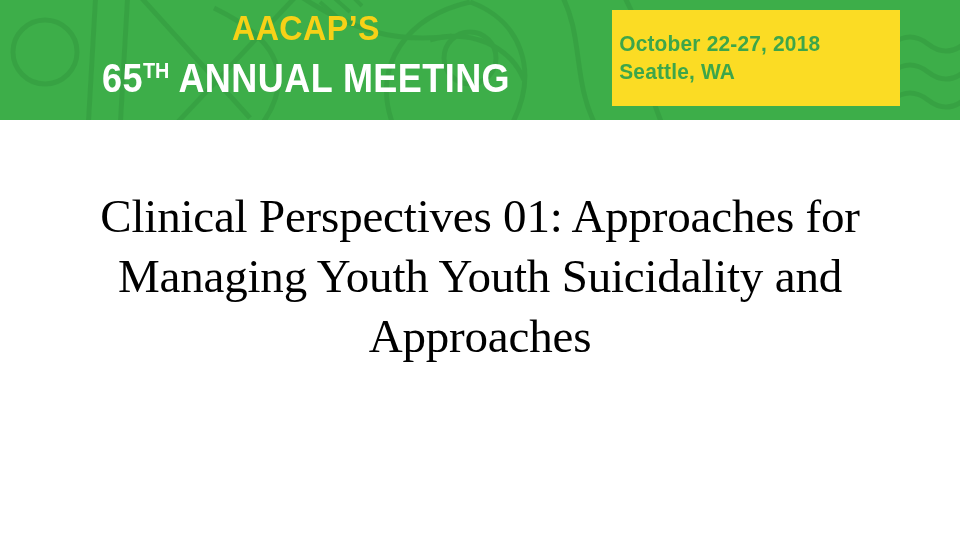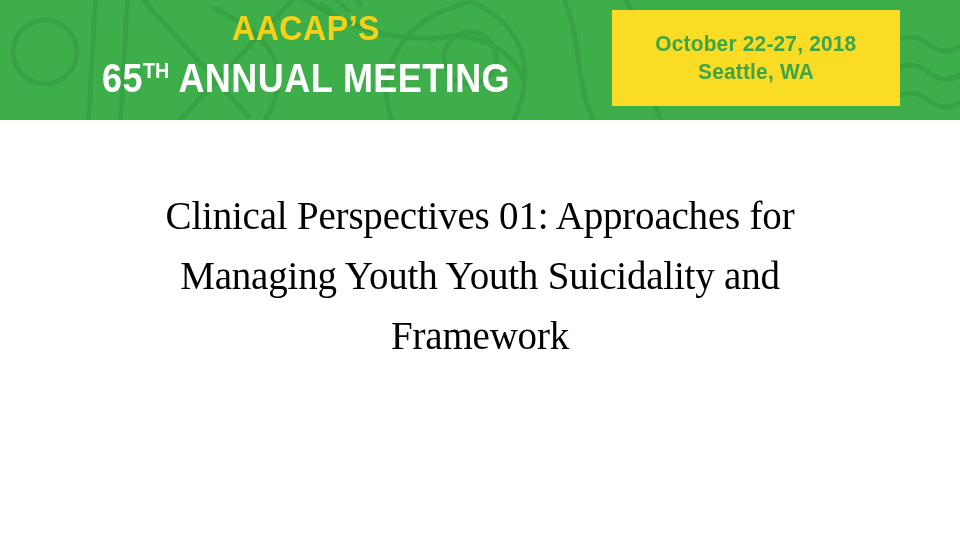--- a/index.html
+++ b/index.html
@@ -89,21 +89,20 @@
   
   #date-box {
     position: absolute;
     left: 596px;
     top: 10px;
     width: 288px;
     height: 96px;
     background: #FBDC24;
     display: flex;
     flex-direction: column;
-    align-items: center;
     justify-content: center;
     font-family: "Liberation Sans Narrow", "Liberation Sans", "DejaVu Sans", sans-serif;
   }
 
   #date-line,
   #city-line {
     display: block;
     color: #3DA64A;
     font-size: 22px;
     font-weight: bold;
@@ -119,21 +118,21 @@
     left: 24px;
     top: 186px;
     width: 912px;
     text-align: center;
     color: #000000;
   }
 
   .title-line {
     display: block;
     font-family: "Liberation Serif", "DejaVu Serif", serif;
-    font-size: 39px;
+    font-size: 47px;
     line-height: 60px;
     font-weight: normal;
     color: #000000;
     white-space: nowrap;
     letter-spacing: -0.2px;
   }
 
   .wide-space {
     display: inline-block;
     width: 0.42em;
@@ -192,16 +191,16 @@
         <span id="date-line">October 22-27, 2018</span>
         <span id="city-line">Seattle, WA</span>
       </div>
 
     </div>
   </div>
 
   <div id="title-block">
     <span class="title-line">Clinical Perspectives 01: Approaches for</span>
     <span class="title-line">Managing Youth Youth Suicidality and</span>
-    <span class="title-line">Framework</span>
+    <span class="title-line">Approaches</span>
   </div>
 
 </div>
 
 </body></html>

